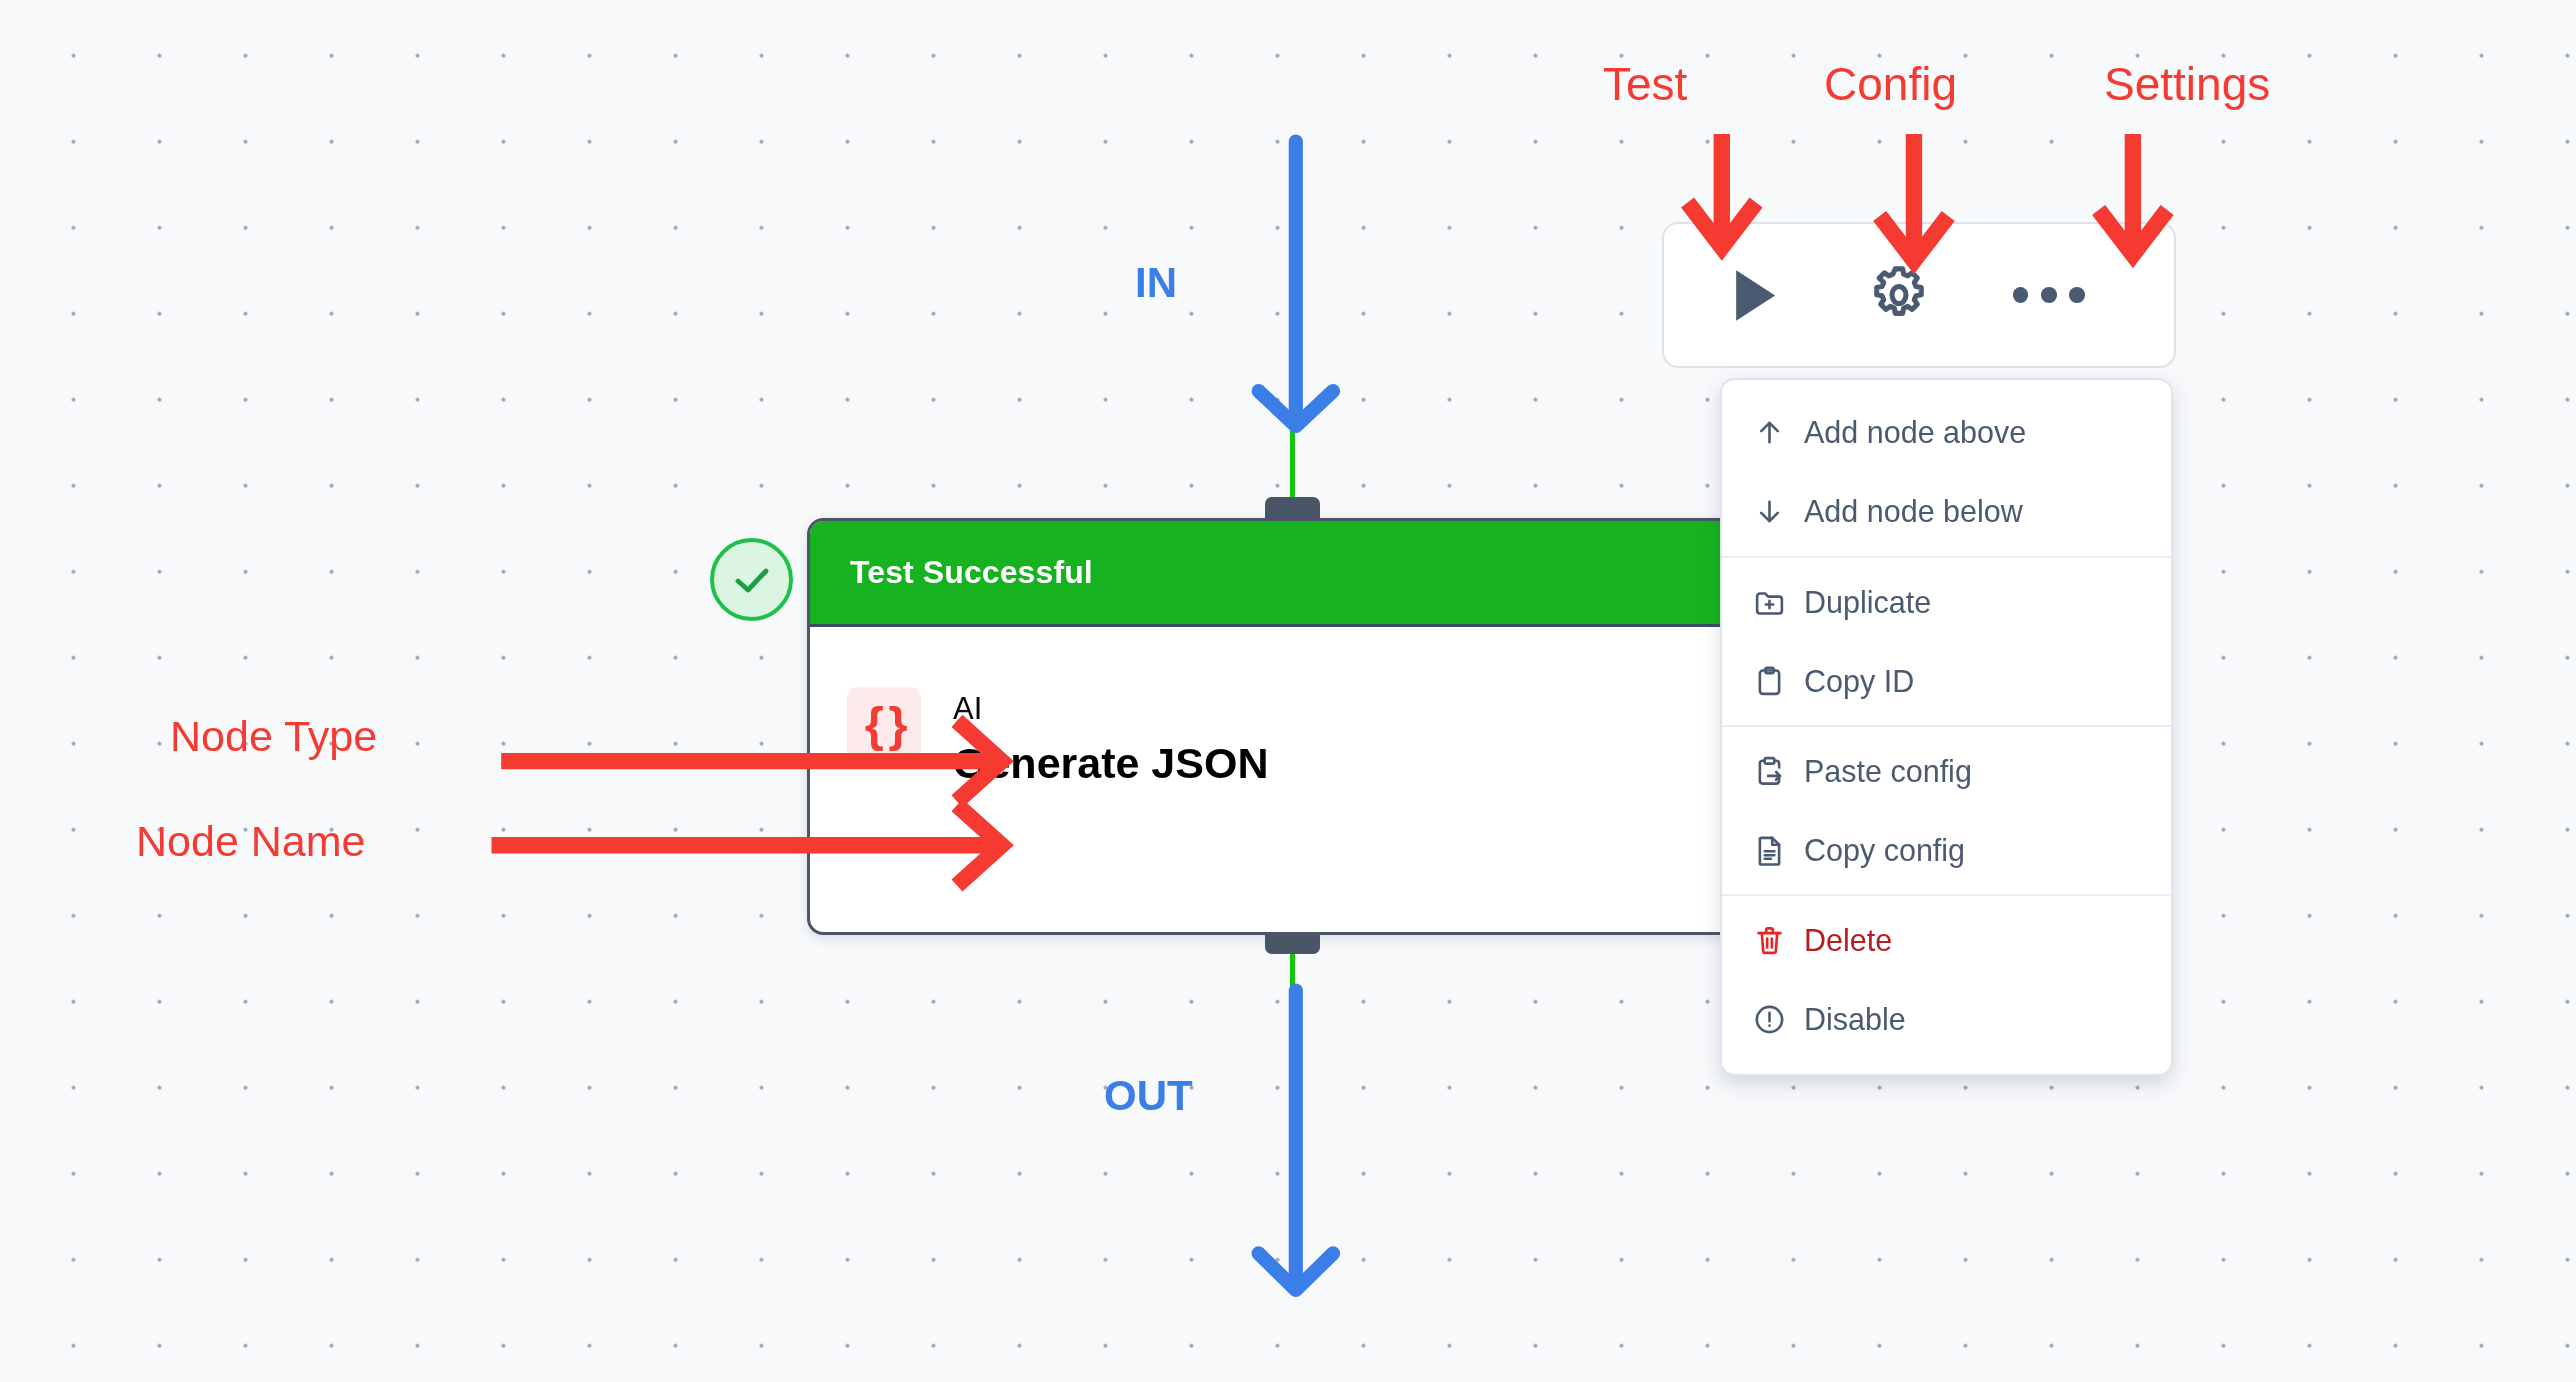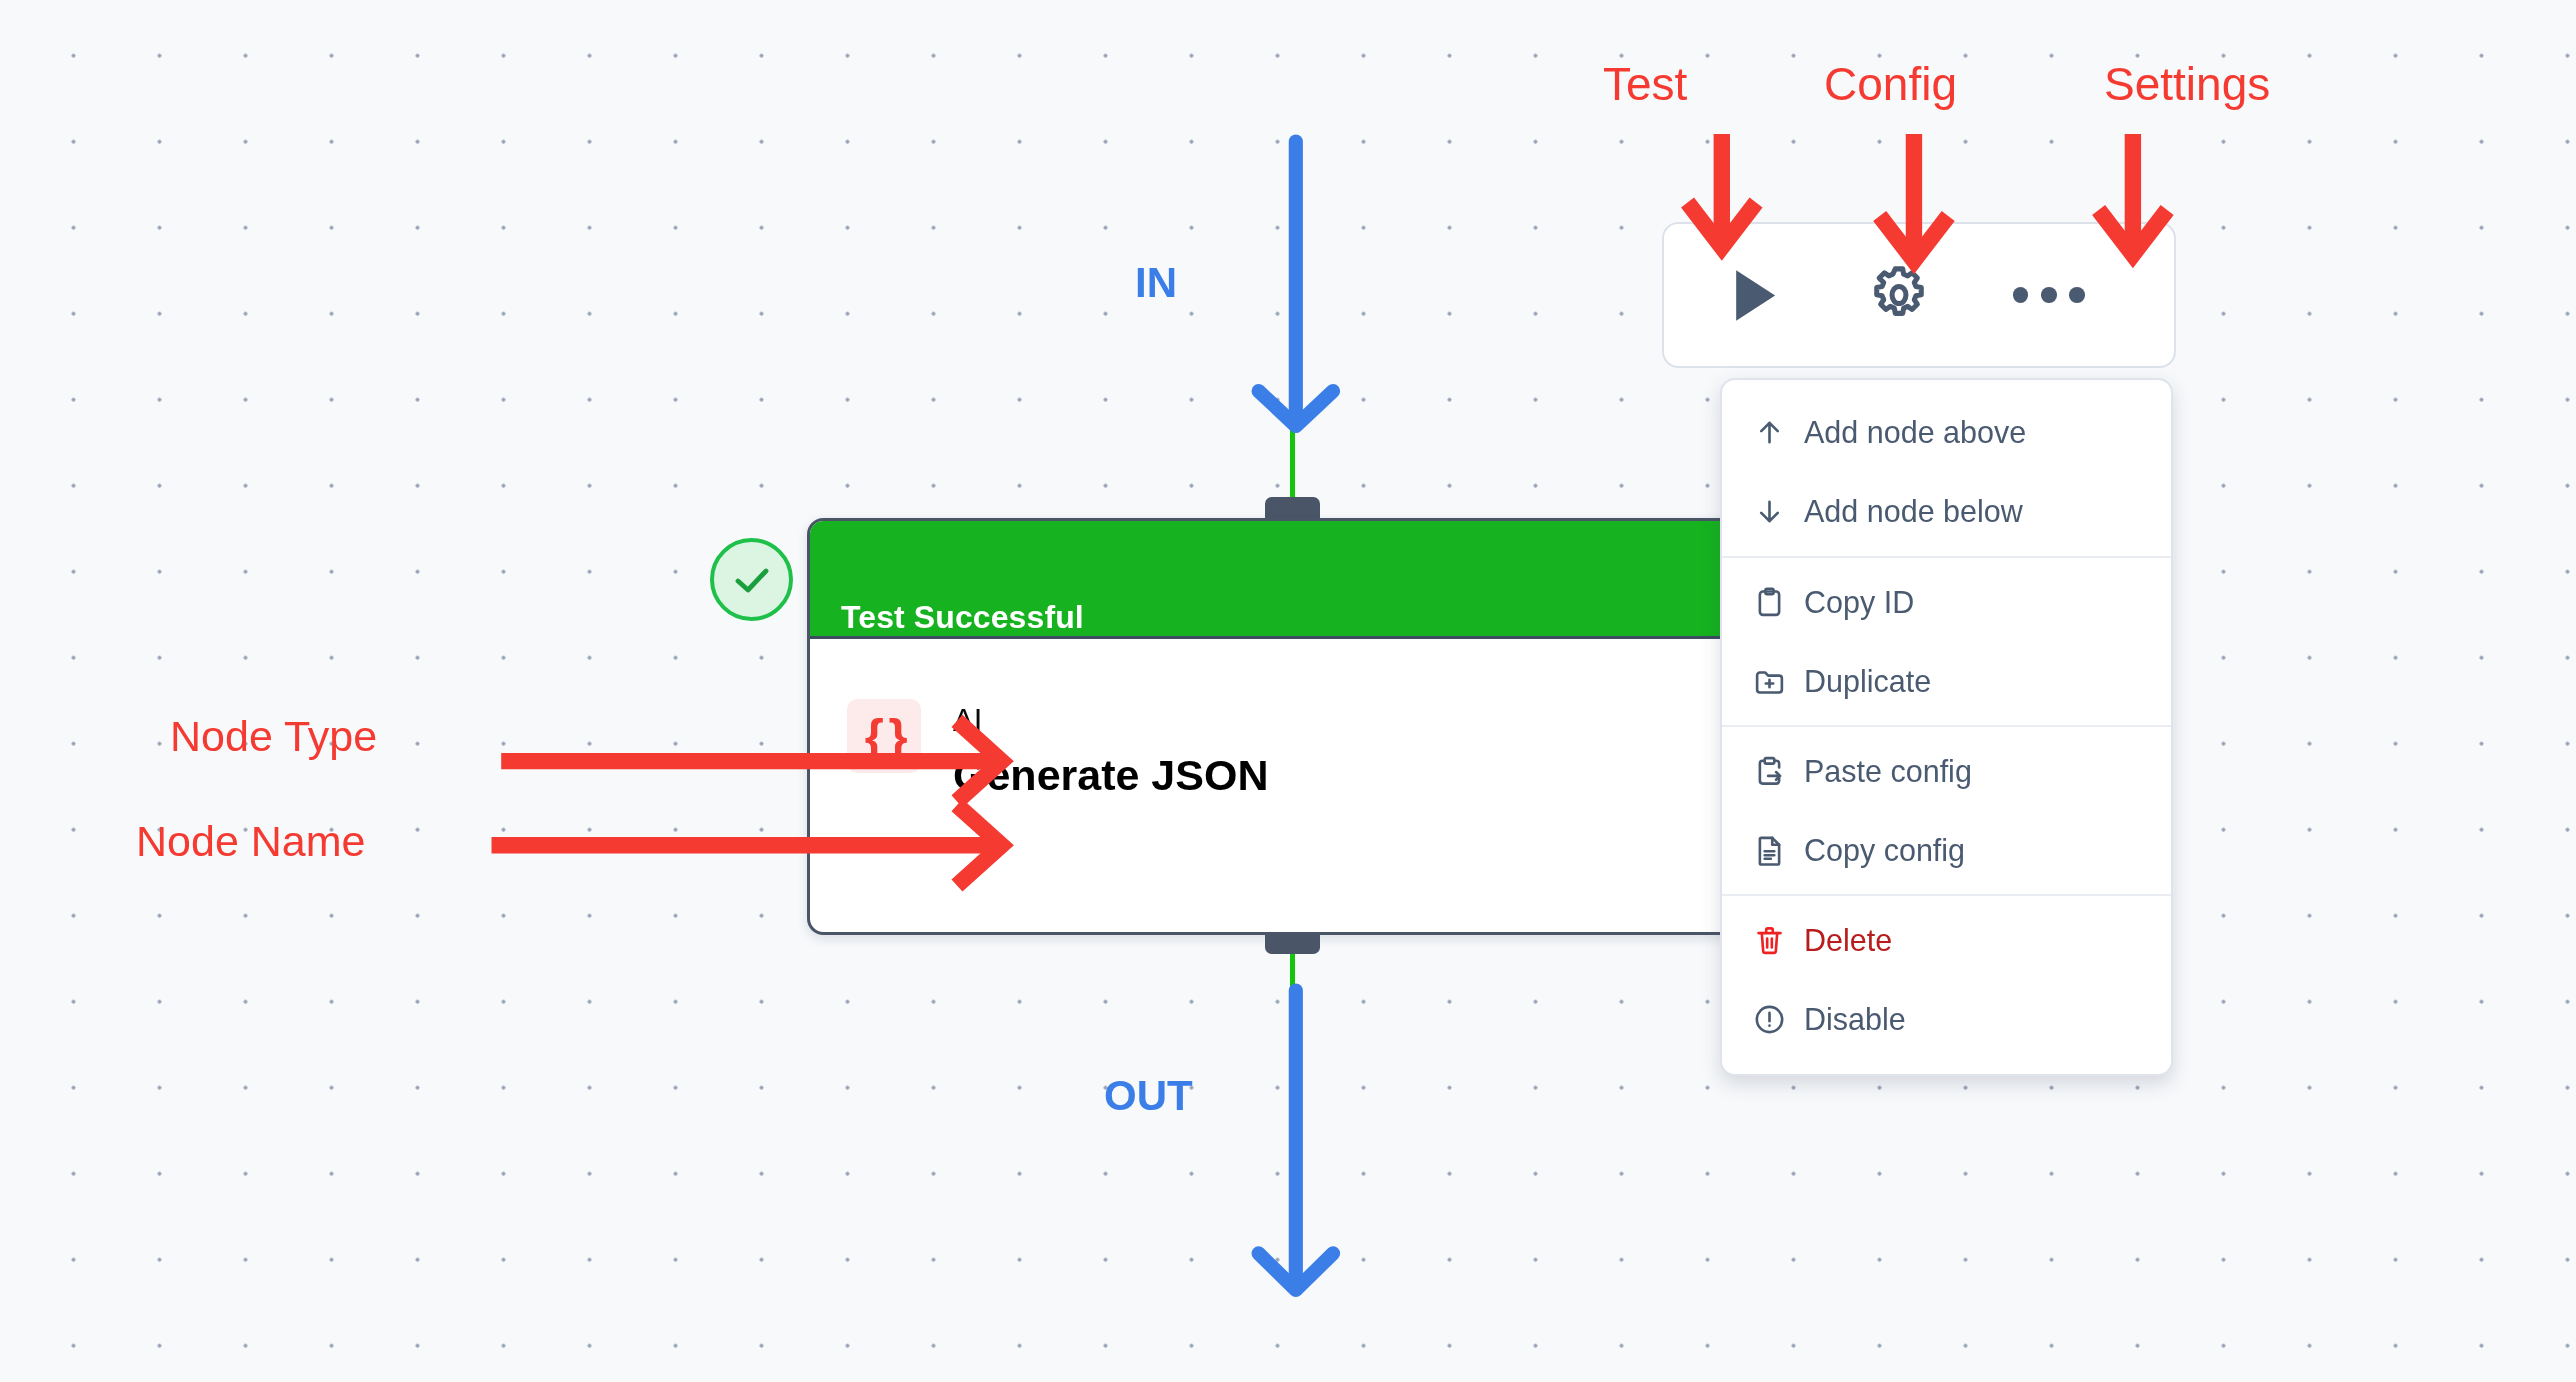--- a/index.html
+++ b/index.html
@@ -22,25 +22,25 @@
     position: absolute;
     left: 807px; top: 518px;
     width: 1095px; height: 417px;
     background: #ffffff;
     border: 3.7px solid #4a5568;
     border-radius: 16.4px;
     box-shadow: 0 3.7px 10.4px rgba(50,62,84,.14);
     overflow: hidden;
   }
   .node-header {
-    height: 118px;
+    height: 106px;
     background: #16b21f;
     display: flex;
-    align-items: flex-end;
-    padding-left: 31px;
+    align-items: center;
+    padding-left: 40px;
     border-bottom: 3.7px solid #3d4c63;
   }
   .node-header-label {
     color: #ffffff;
     font-size: 32px;
     font-weight: bold;
     letter-spacing: 0.1px;
   }
   .node-body {
     position: relative;
@@ -259,32 +259,32 @@
       <svg class="ctx-ico" viewBox="0 0 24 24" fill="none" stroke="#4a5a70" stroke-width="1.9" stroke-linecap="round" stroke-linejoin="round">
         <path d="M12 5v14M6 13l6 6 6-6"></path>
       </svg>
       <span class="lbl">Add node below</span>
     </div>
 
     <div class="ctx-sep"></div>
 
     <div class="ctx-item">
       <svg class="ctx-ico" viewBox="0 0 24 24" fill="none" stroke="#4a5a70" stroke-width="1.9" stroke-linecap="round" stroke-linejoin="round">
+        <path d="M3 7.5a2 2 0 0 1 2-2h4l2 2.2h8a2 2 0 0 1 2 2v8.3a2 2 0 0 1-2 2H5a2 2 0 0 1-2-2z"></path>
+        <path d="M12 10.8v5.4M9.3 13.5h5.4"></path>
+      </svg>
+      <span class="lbl">Duplicate</span>
+    </div>
+
+    <div class="ctx-item">
+      <svg class="ctx-ico" viewBox="0 0 24 24" fill="none" stroke="#4a5a70" stroke-width="1.9" stroke-linecap="round" stroke-linejoin="round">
         <rect x="5" y="4" width="14" height="17" rx="2.2"></rect>
         <rect x="9" y="2" width="6" height="4" rx="1.2"></rect>
       </svg>
       <span class="lbl">Copy ID</span>
-    </div>
-
-    <div class="ctx-item">
-      <svg class="ctx-ico" viewBox="0 0 24 24" fill="none" stroke="#4a5a70" stroke-width="1.9" stroke-linecap="round" stroke-linejoin="round">
-        <path d="M3 7.5a2 2 0 0 1 2-2h4l2 2.2h8a2 2 0 0 1 2 2v8.3a2 2 0 0 1-2 2H5a2 2 0 0 1-2-2z"></path>
-        <path d="M12 10.8v5.4M9.3 13.5h5.4"></path>
-      </svg>
-      <span class="lbl">Duplicate</span>
     </div>
 
     <div class="ctx-sep"></div>
 
     <div class="ctx-item">
       <svg class="ctx-ico" viewBox="0 0 24 24" fill="none" stroke="#4a5a70" stroke-width="1.9" stroke-linecap="round" stroke-linejoin="round">
         <path d="M19 9V6.2a2 2 0 0 0-2-2h-1.5M8.5 4.2H7a2 2 0 0 0-2 2v12.6a2 2 0 0 0 2 2h10a2 2 0 0 0 2-2v-2"></path>
         <rect x="8.5" y="2.3" width="7" height="4" rx="1.2"></rect>
         <path d="M11 15.2h8.5M16.8 12.4l2.9 2.8-2.9 2.8"></path>
       </svg>

